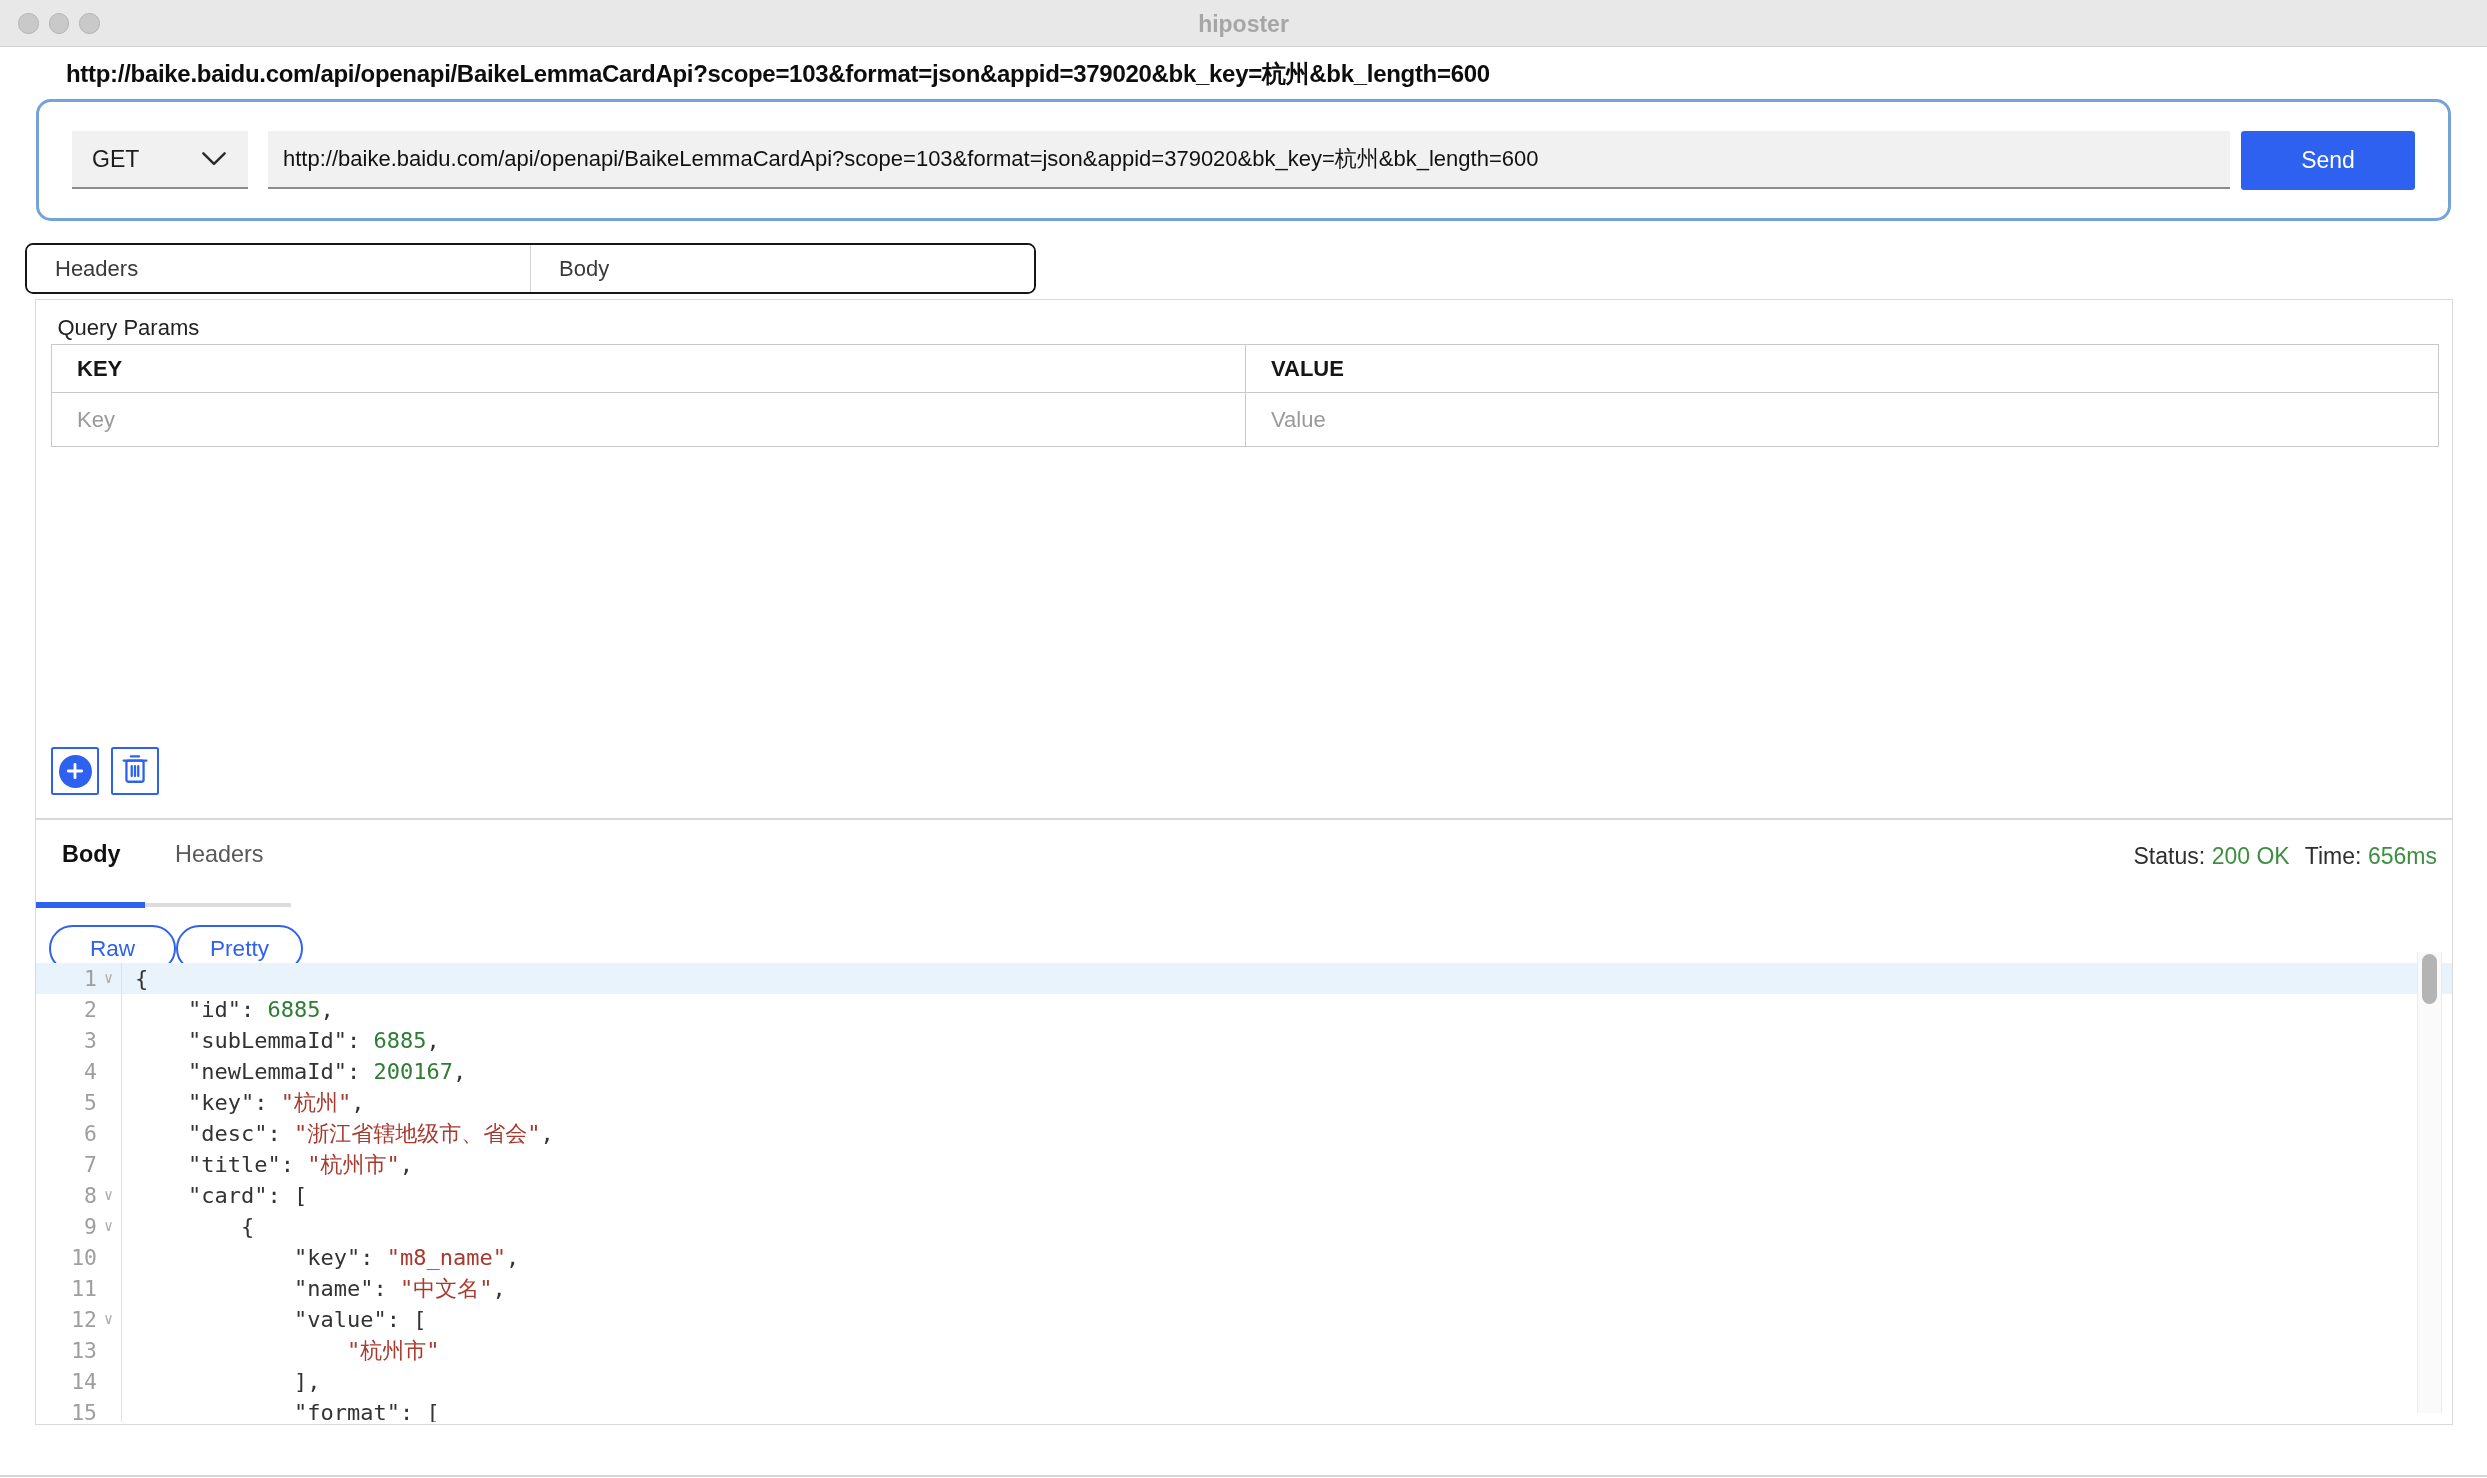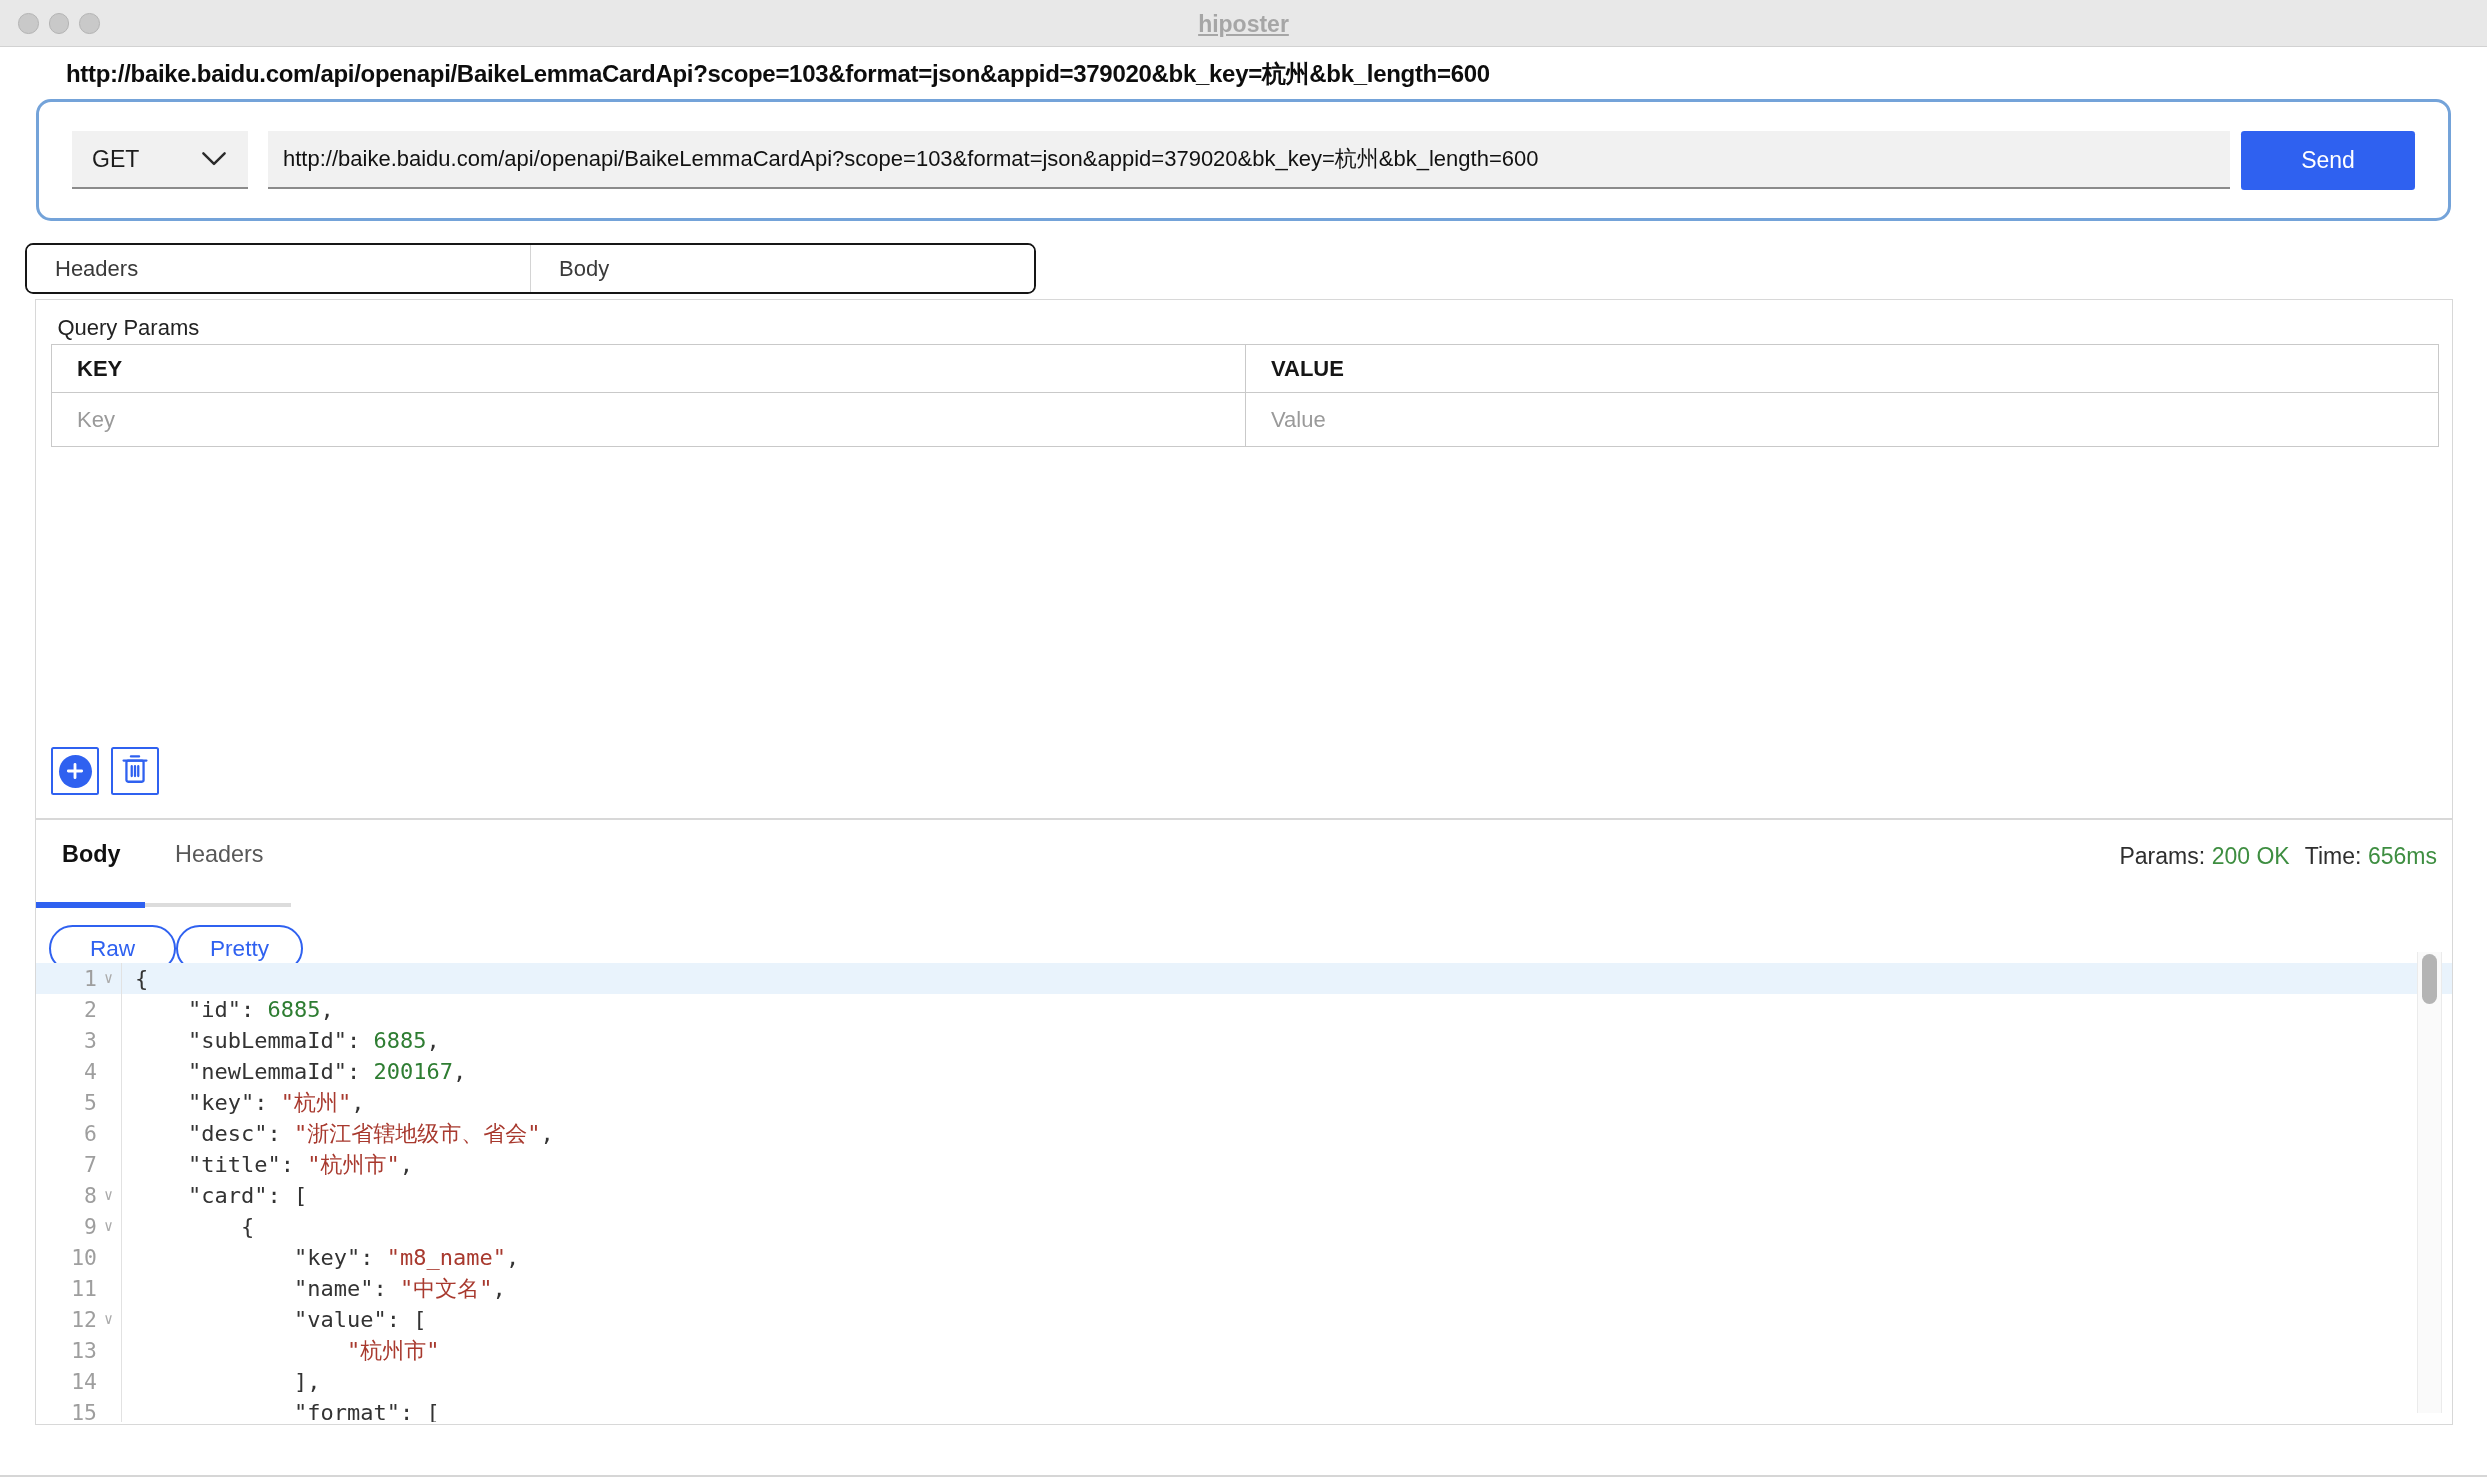--- a/index.html
+++ b/index.html
@@ -4,21 +4,21 @@
 <style>
   * { margin:0; padding:0; box-sizing:border-box; }
   html,body { background:#ffffff; }
   body { font-family:"Liberation Sans", sans-serif; width:2487px; height:1479px; position:relative; overflow:hidden; }
   .app { position:absolute; inset:0; }
 
   
   .titlebar { position:absolute; top:0; left:0; width:2487px; height:47px; background:#e8e8e8; border-bottom:1.6px solid #d2d2d2; }
   .traffic { position:absolute; top:13px; left:18px; display:flex; gap:10px; }
   .light { width:20.6px; height:20.6px; border-radius:50%; background:#c9c9c9; border:1.2px solid #b4b4b4; }
-  .win-title { position:absolute; left:0; right:0; top:10.7px; text-align:center; font-size:23px; font-weight:bold; color:#a6a6a6;text-decoration:underline; }
+  .win-title { position:absolute; left:0; right:0; top:10.7px; text-align:center; font-size:23px; font-weight:bold; color:#a6a6a6; }
 
   
   .url-heading { position:absolute; top:58px; left:66px; font-size:24px; font-weight:bold; color:#0d0d0d; letter-spacing:-0.3px; white-space:nowrap; }
 
   
   .request-bar { position:absolute; top:99px; left:36px; width:2415px; height:122px; border:3.3px solid var(--reqborder); border-radius:15px; display:flex; align-items:center; padding:0 33px; background:#fff; }
   .method-select { width:176px; height:58px; background:#f1f1f1; border-bottom:2.5px solid #8b8b8b; display:flex; align-items:center; justify-content:space-between; padding:0 20px; font-size:23px; color:#1c1c1c; cursor:default; flex:none; }
   .chev svg { display:block; }
   .url-input { flex:1; height:58px; margin-left:20px; margin-right:11.5px; background:#f1f1f1; border:none; border-bottom:2.5px solid #8b8b8b; font-size:22px; color:#111; padding:0 15px; font-family:"Liberation Sans",sans-serif; outline:none; }
   .send-btn { width:174px; height:59px; background:var(--accent); color:#fff; font-size:23px; border:none; border-radius:3.3px; display:flex; align-items:center; justify-content:center; flex:none; }
@@ -151,21 +151,21 @@
       </button>
     </div>
   </div>
 
   <div class="response-panel">
     <div class="resp-tab body">Body</div>
     <div class="resp-tab headers">Headers</div>
     <div class="resp-underline-blue"></div>
     <div class="resp-underline-gray"></div>
 
-    <div class="status-line"><span>Params:</span><span class="sp2"></span><span class="green">200 OK</span><span class="sp"></span><span>Time:</span><span class="sp2"></span><span class="green">656ms</span></div>
+    <div class="status-line"><span>Status:</span><span class="sp2"></span><span class="green">200 OK</span><span class="sp"></span><span>Time:</span><span class="sp2"></span><span class="green">656ms</span></div>
 
     <div class="view-btns">
       <button class="pill">Raw</button>
       <button class="pill">Pretty</button>
     </div>
 
     <div class="code-area">
         <div class="code-row active">
           <div class="gutter">
             <span class="ln">1</span>

